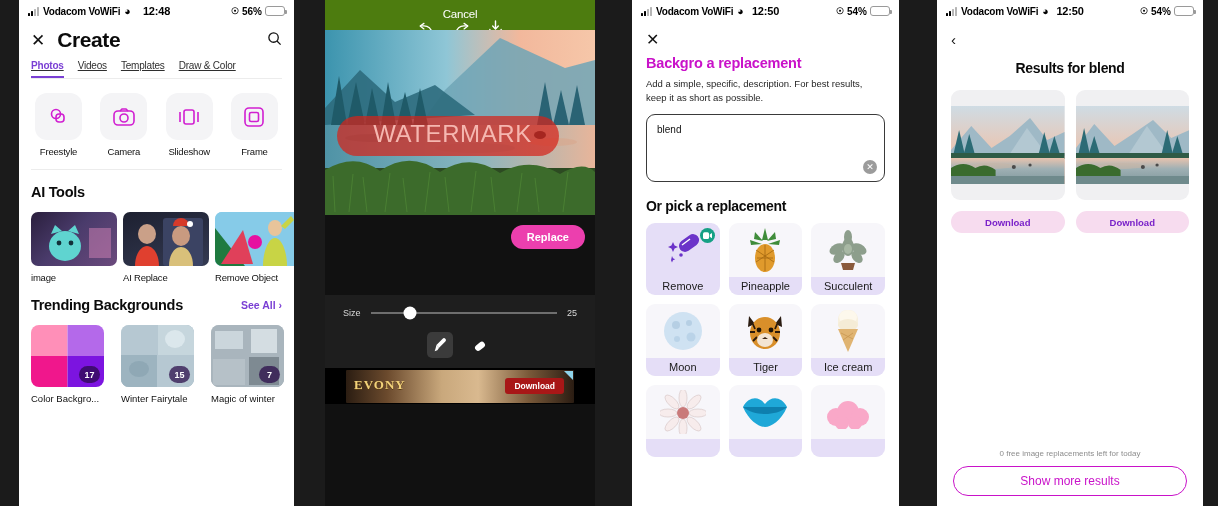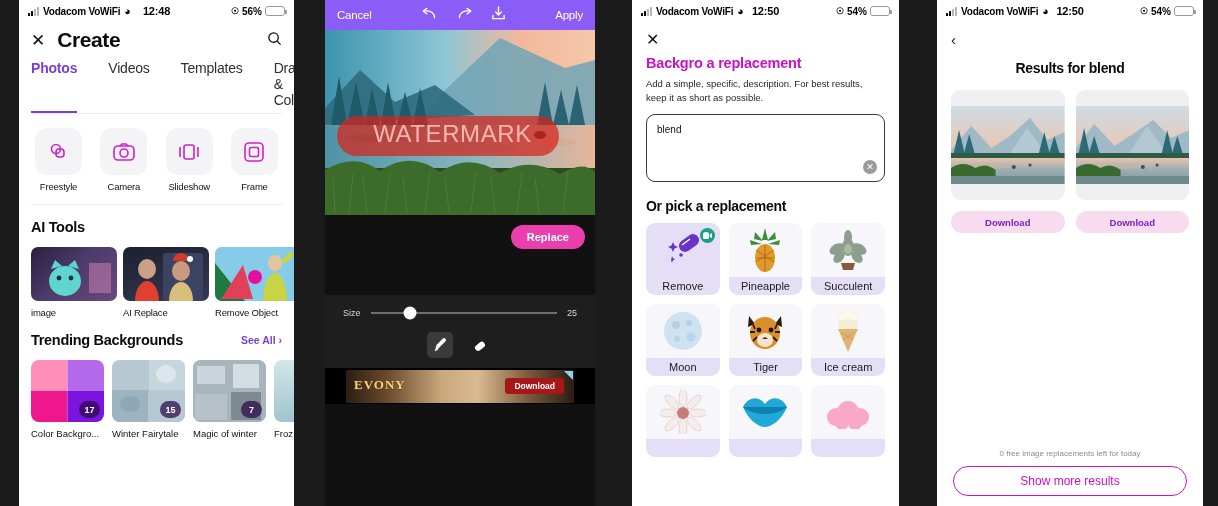--- a/index.html
+++ b/index.html
@@ -32,50 +32,50 @@
   .batt { width:20px; height:10px; border:1.2px solid #9a9a9a; border-radius:3px; position:relative; padding:1px; }
   .batt:after { content:''; position:absolute; right:-3px; top:3px; width:1.6px; height:4px; background:#9a9a9a; border-radius:0 1px 1px 0; }
   .batt .lvl { height:100%; background:#ffcc00; border-radius:1.5px; }
   .lock { font-size:9px; }
 
   
   .p1head { display:flex; align-items:center; padding:6px 12px 4px; gap:12px; }
   .p1head .x { font-size:17px; color:#111; font-weight:300; line-height:1; cursor:pointer;}
   .p1title { font-size:21px; font-weight:bold; letter-spacing:-.4px; color:#0b0b0b; }
   .p1head .srch { margin-left:auto; font-size:15px; color:#111; }
-  .tabs { display:flex; gap:31px; padding:4px 12px 0; font-size:14px; color:#2f2f2f; }
+  .tabs { display:flex; gap:14px; padding:4px 12px 0; font-size:10px; color:#2f2f2f;text-decoration:underline; }
   .tab { padding-bottom:5px; letter-spacing:-.2px; }
   .tab.active { color:#7a3fd4; border-bottom:2px solid #7a3fd4; font-weight:600; }
   .divider { height:1px; background:#ececec; margin:0 12px; }
 
   .tools { display:flex; justify-content:space-between; padding:14px 12px 6px; }
   .tool { width:55px; text-align:center; }
   .tool .box { width:47px; height:47px; background:#f4f4f6; border-radius:12px; margin:0 auto;
                display:flex; align-items:center; justify-content:center; }
   .tool .lbl { margin-top:6px; font-size:9.5px; color:#111; letter-spacing:-.2px; }
 
   .sectitle { font-size:14.5px; font-weight:bold; color:#0b0b0b; letter-spacing:-.3px; }
   .sechead { display:flex; align-items:center; padding:14px 12px 12px; }
   .seeall { margin-left:auto; font-size:10.5px; color:#7a3fd4; font-weight:600; }
 
   .aitools { display:flex; gap:6px; padding:0 0 0 12px; }
   .ai-card { width:86px; }
   .ai-thumb { width:86px; height:54px; border-radius:7px; overflow:hidden; background:#111; position:relative; }
   .ai-lbl { font-size:9.5px; color:#111; margin-top:6px; letter-spacing:-.2px; white-space:nowrap; }
 
-  .bgrow { display:flex; gap:8px; padding:0 0 0 12px; }
+  .bgrow { display:flex; gap:17px; padding:0 0 0 12px; }
   .bg-card { width:73px; }
   .bg-thumb { width:73px; height:62px; border-radius:8px; overflow:hidden; position:relative; }
   .bg-count { position:absolute; right:4px; bottom:4px; min-width:21px; height:17px; border-radius:9px;
               background:rgba(40,10,70,.72); color:#fff; font-size:9px; display:flex;
               align-items:center; justify-content:center; padding:0 5px; font-weight:600;}
   .bg-lbl { font-size:9.5px; color:#111; margin-top:6px; white-space:nowrap; overflow:hidden; text-overflow:ellipsis; }
 
   
-  .p2bar { height:30px; background:#8b5cf6; display:flex; align-items:center; padding:8px 12px; color:#fff; }
+  .p2bar { height:30px; background:#4d7c0f; display:flex; align-items:center; padding:8px 12px; color:#fff;flex-direction:column; }
   .p2bar .side { font-size:11.5px; letter-spacing:-.2px; }
   .p2icons { margin:0 auto; display:flex; gap:18px; align-items:center; }
   .p2canvas { height:185px; position:relative; overflow:hidden; background:#0c0c0c; }
   .wm { position:absolute; left:12px; top:86px; width:222px; height:40px; border-radius:20px;
         background:rgba(214,36,26,.72); filter: blur(0.4px); }
   .wmtext { position:absolute; left:20px; top:90px; width:215px; text-align:center; color:#f5b7b0;
             font-size:24px; letter-spacing:.6px; font-weight:400; }
   .p2spacer { background:#111; height:80px; position:relative; }
   .replace { position:absolute; right:10px; top:10px; background:#ec3fae; color:#fff; border:none;
              padding:6px 16px; border-radius:15px; font-size:11px; font-weight:600; }

